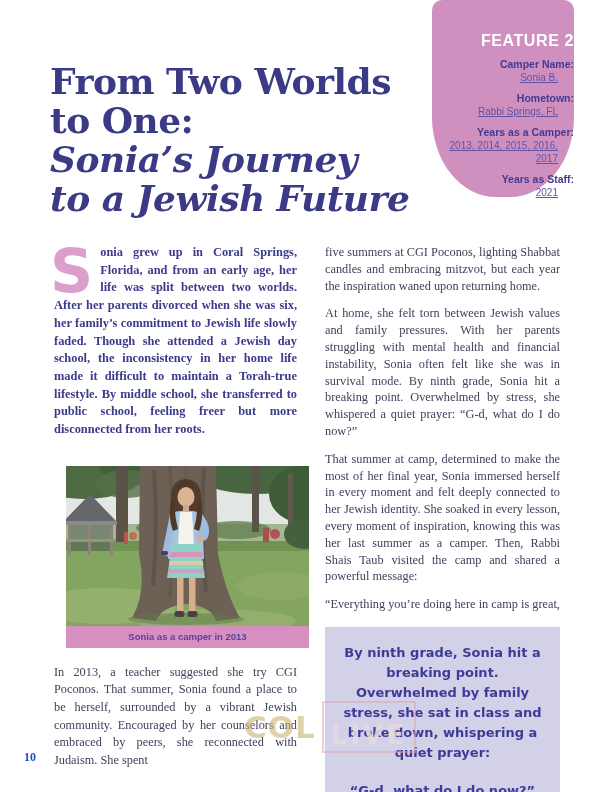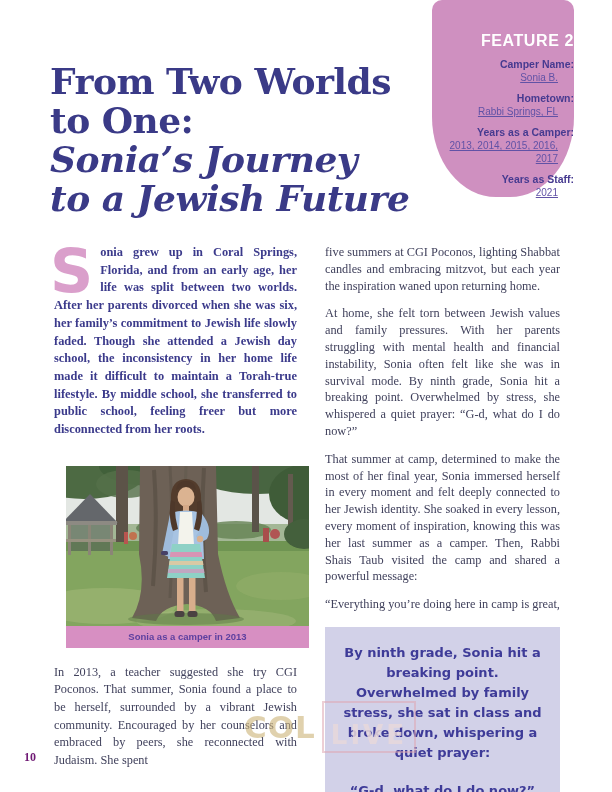--- a/index.html
+++ b/index.html
@@ -60,21 +60,21 @@
   
   .watermark{position:absolute;left:244px;top:701px;display:flex;align-items:center;
              font-family:"DejaVu Sans", sans-serif;font-weight:bold;z-index:5;
              pointer-events:none;justify-content:center;}
   .wm-col{font-size:31px;letter-spacing:1px;color:rgba(205,180,122,.62);}
   .wm-live{margin-left:6px;border:2px solid rgba(222,168,178,.55);padding:17px 7px 1px;
            font-size:26px;letter-spacing:3px;color:rgba(231,216,219,.85);}
 
   
   .page-num{position:absolute;left:24px;top:750px;font-size:12px;font-weight:bold;
-            color:#701a75;}
+            color:#1d4ed8;}
 </style>
 </head>
 <body>
 
 <div class="page">
 
   <div class="badge">
     <div class="badge-tag">FEATURE 2</div>
     <div class="badge-field">
       <div class="badge-label">Camper Name:</div>

